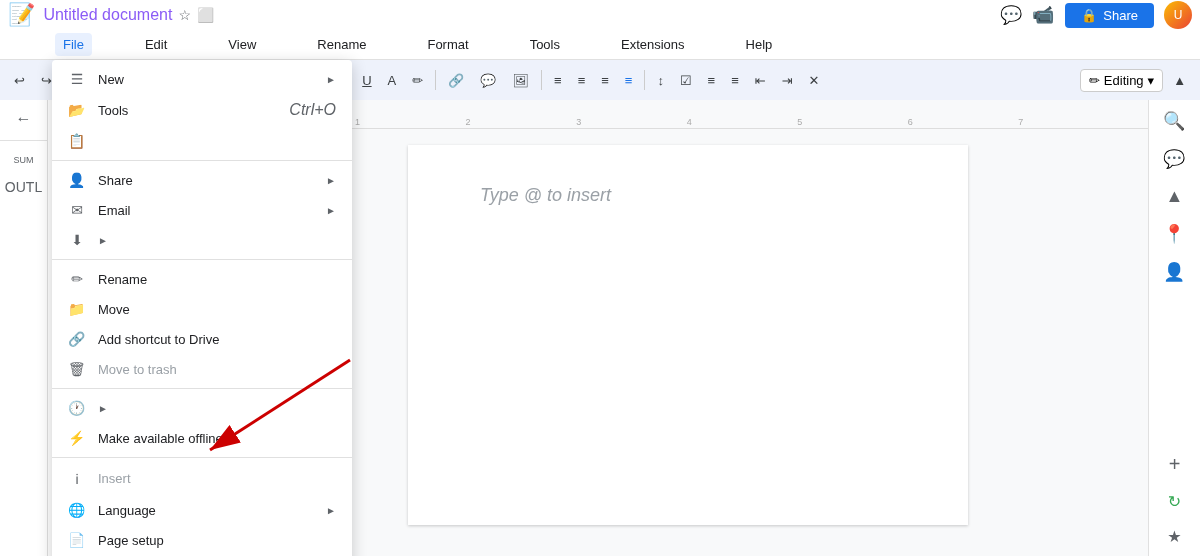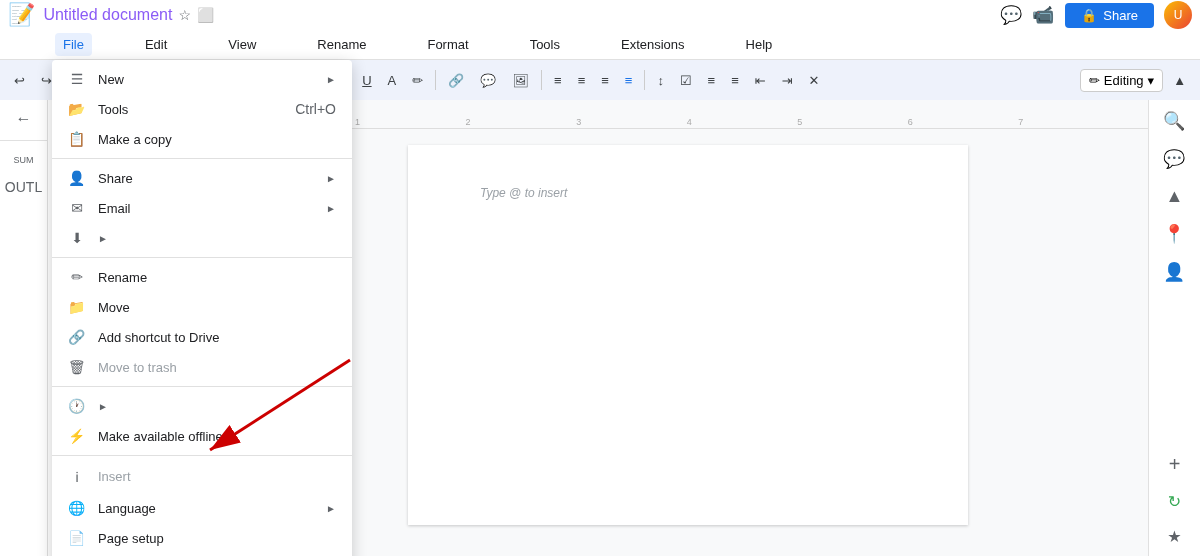--- a/index.html
+++ b/index.html
@@ -171,21 +171,21 @@
       padding: 7px 16px;
       cursor: pointer;
       font-size: 13px;
       color: #202124;
       gap: 12px;
       position: relative;
     }
     .dropdown-item.disabled { color: #9aa0a6; cursor: default; }
     .dropdown-item .item-icon { width: 18px; text-align: center; font-size: 14px; color: #5f6368; flex-shrink: 0; }
     .dropdown-item .item-label { flex: 1; }
-    .dropdown-item .item-shortcut { font-size: 14px; color: #5f6368; }
+    .dropdown-item .item-shortcut { font-size: 16px; color: #5f6368; font-style: italic; }
     .dropdown-item .item-arrow { font-size: 10px; color: #5f6368; }
 
     
     #red-arrow {
       position: fixed;
       top: 350px;
       left: 150px;
       z-index: 300;
       pointer-events: none;
     }
@@ -291,21 +291,21 @@
           <span>3</span>
           <span>4</span>
           <span>5</span>
           <span>6</span>
           <span>7</span>
       </div>
     </div>
 
     <div id="doc-page" style="width:560px;min-height:380px;background:#fff;box-shadow:0 1px 3px rgba(0,0,0,0.2);margin:16px 0;padding:40px 72px;">
       <div style="min-height:300px;outline:none;">
-        <span style="color:#9aa0a6;font-size:12px;font-style:italic;">Type @ to insert</span>
+        <span style="color:#9aa0a6;font-size:18px;font-style:italic;">Type @ to insert</span>
       </div>
     </div>
   </div>
 
   <div id="right-sidebar" style="width:52px;background:#fff;border-left:1px solid #e0e0e0;display:flex;flex-direction:column;align-items:center;padding:10px 0;gap:16px;">
     <span style="font-size:18px;color:#5f6368;cursor:pointer;">🔍</span>
     <span style="font-size:18px;color:#5f6368;cursor:pointer;">💬</span>
     <span style="font-size:18px;color:#5f6368;cursor:pointer;">▲</span>
     <span style="font-size:18px;color:#5f6368;cursor:pointer;">📍</span>
     <span style="font-size:18px;color:#5f6368;cursor:pointer;">👤</span>
@@ -324,21 +324,20 @@
     <span class="item-label">New</span>
     <span class="item-arrow">►</span>
   </div>
   <div class="dropdown-item">
     <span class="item-icon">📂</span>
     <span class="item-label">Tools</span>
     <span class="item-shortcut">Ctrl+O</span>
   </div>
   <div class="dropdown-item">
     <span class="item-icon">📋</span>
-    <span class="item-label">Make a copy</span>
   </div>
 
   <div class="menu-section-divider"></div>
 
   <div class="dropdown-item">
     <span class="item-icon">👤</span>
     <span class="item-label">Share</span>
     <span class="item-arrow">►</span>
   </div>
   <div class="dropdown-item">

